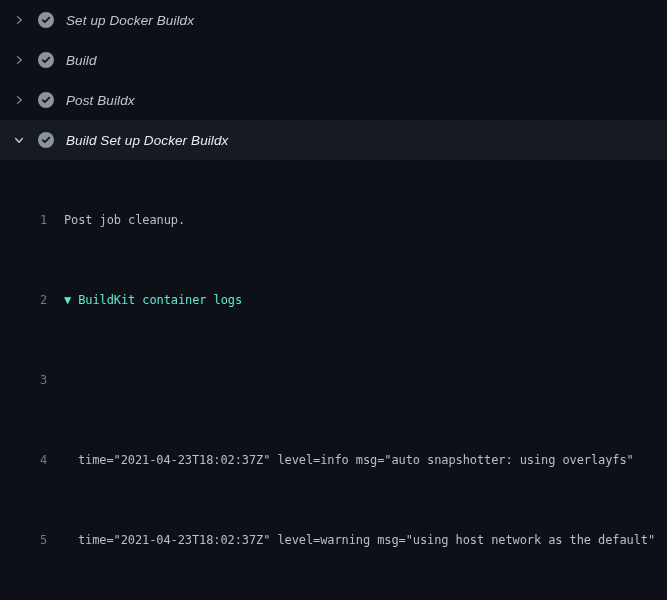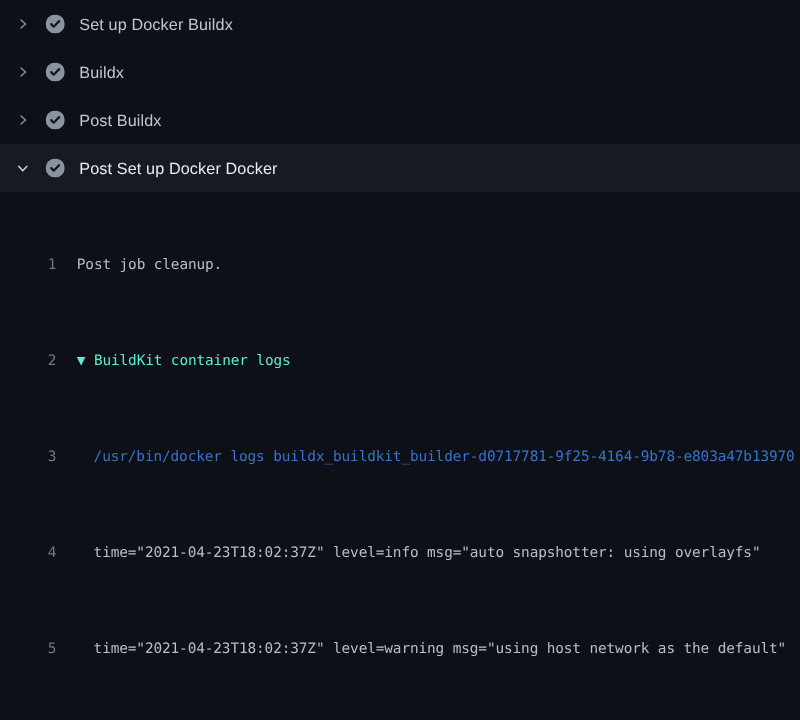--- a/index.html
+++ b/index.html
@@ -9,20 +9,21 @@
     font-family: "Liberation Sans", sans-serif;
   }
   
   .steps { width: 100%; }
   .step-row {
     height: 40px;
     display: flex;
     align-items: center;
     padding-left: 12px;
     cursor: pointer;
+    font-style: italic;
   }
   .step-row.expanded { background: #161b22; }
   .chev-wrap {
     width: 14px; height: 14px;
     display: flex; align-items: center; justify-content: center;
     flex: 0 0 auto;
   }
   .status-wrap {
     margin-left: 12px;
     width: 16px; height: 16px;
@@ -89,21 +90,21 @@
         <path d="M6 3.5 L11 8 L6 12.5" fill="none" stroke="#848d97" stroke-width="1.7" stroke-linecap="round" stroke-linejoin="round"></path>
       </svg>
     </span>
 
     <span class="status-wrap">
       <svg width="16" height="16" viewBox="0 0 16 16">
         <circle cx="8" cy="8" r="8" fill="#8b949e"></circle>
         <path d="M11.3 5.6 L6.8 10.2 L4.7 8.1" fill="none" stroke="#11151c" stroke-width="1.8" stroke-linecap="round" stroke-linejoin="round"></path>
       </svg>
     </span>
-    <span class="step-label">Buildx</span>
+    <span class="step-label">Build</span>
   </div>
 
   <div class="step-row collapsed">
     <span class="chev-wrap chev right">
       <svg width="12" height="12" viewBox="0 0 16 16">
         <path d="M6 3.5 L11 8 L6 12.5" fill="none" stroke="#848d97" stroke-width="1.7" stroke-linecap="round" stroke-linejoin="round"></path>
       </svg>
     </span>
 
     <span class="status-wrap">
@@ -121,38 +122,37 @@
       <svg width="12" height="12" viewBox="0 0 16 16">
         <path d="M3.5 6 L8 11 L12.5 6" fill="none" stroke="#c9d1d9" stroke-width="1.7" stroke-linecap="round" stroke-linejoin="round"></path>
       </svg>
     </span>
     <span class="status-wrap">
       <svg width="16" height="16" viewBox="0 0 16 16">
         <circle cx="8" cy="8" r="8" fill="#8b949e"></circle>
         <path d="M11.3 5.6 L6.8 10.2 L4.7 8.1" fill="none" stroke="#11151c" stroke-width="1.8" stroke-linecap="round" stroke-linejoin="round"></path>
       </svg>
     </span>
-    <span class="step-label">Post Set up Docker Docker</span>
+    <span class="step-label">Build Set up Docker Buildx</span>
   </div>
 </div>
 
 <div class="log">
   <div class="log-row ind0 plain">
     <span class="ln">1</span>
     <span class="lt">Post job cleanup.</span>
   </div>
 
   <div class="log-row ind0 group">
     <span class="ln">2</span>
     <span class="lt">▼ BuildKit container logs</span>
   </div>
 
   <div class="log-row ind1 command">
     <span class="ln">3</span>
-    <span class="lt">/usr/bin/docker logs buildx_buildkit_builder-d0717781-9f25-4164-9b78-e803a47b13970</span>
   </div>
 
   <div class="log-row ind1 plain">
     <span class="ln">4</span>
     <span class="lt">time="2021-04-23T18:02:37Z" level=info msg="auto snapshotter: using overlayfs"</span>
   </div>
 
   <div class="log-row ind1 plain">
     <span class="ln">5</span>
     <span class="lt">time="2021-04-23T18:02:37Z" level=warning msg="using host network as the default"</span>

